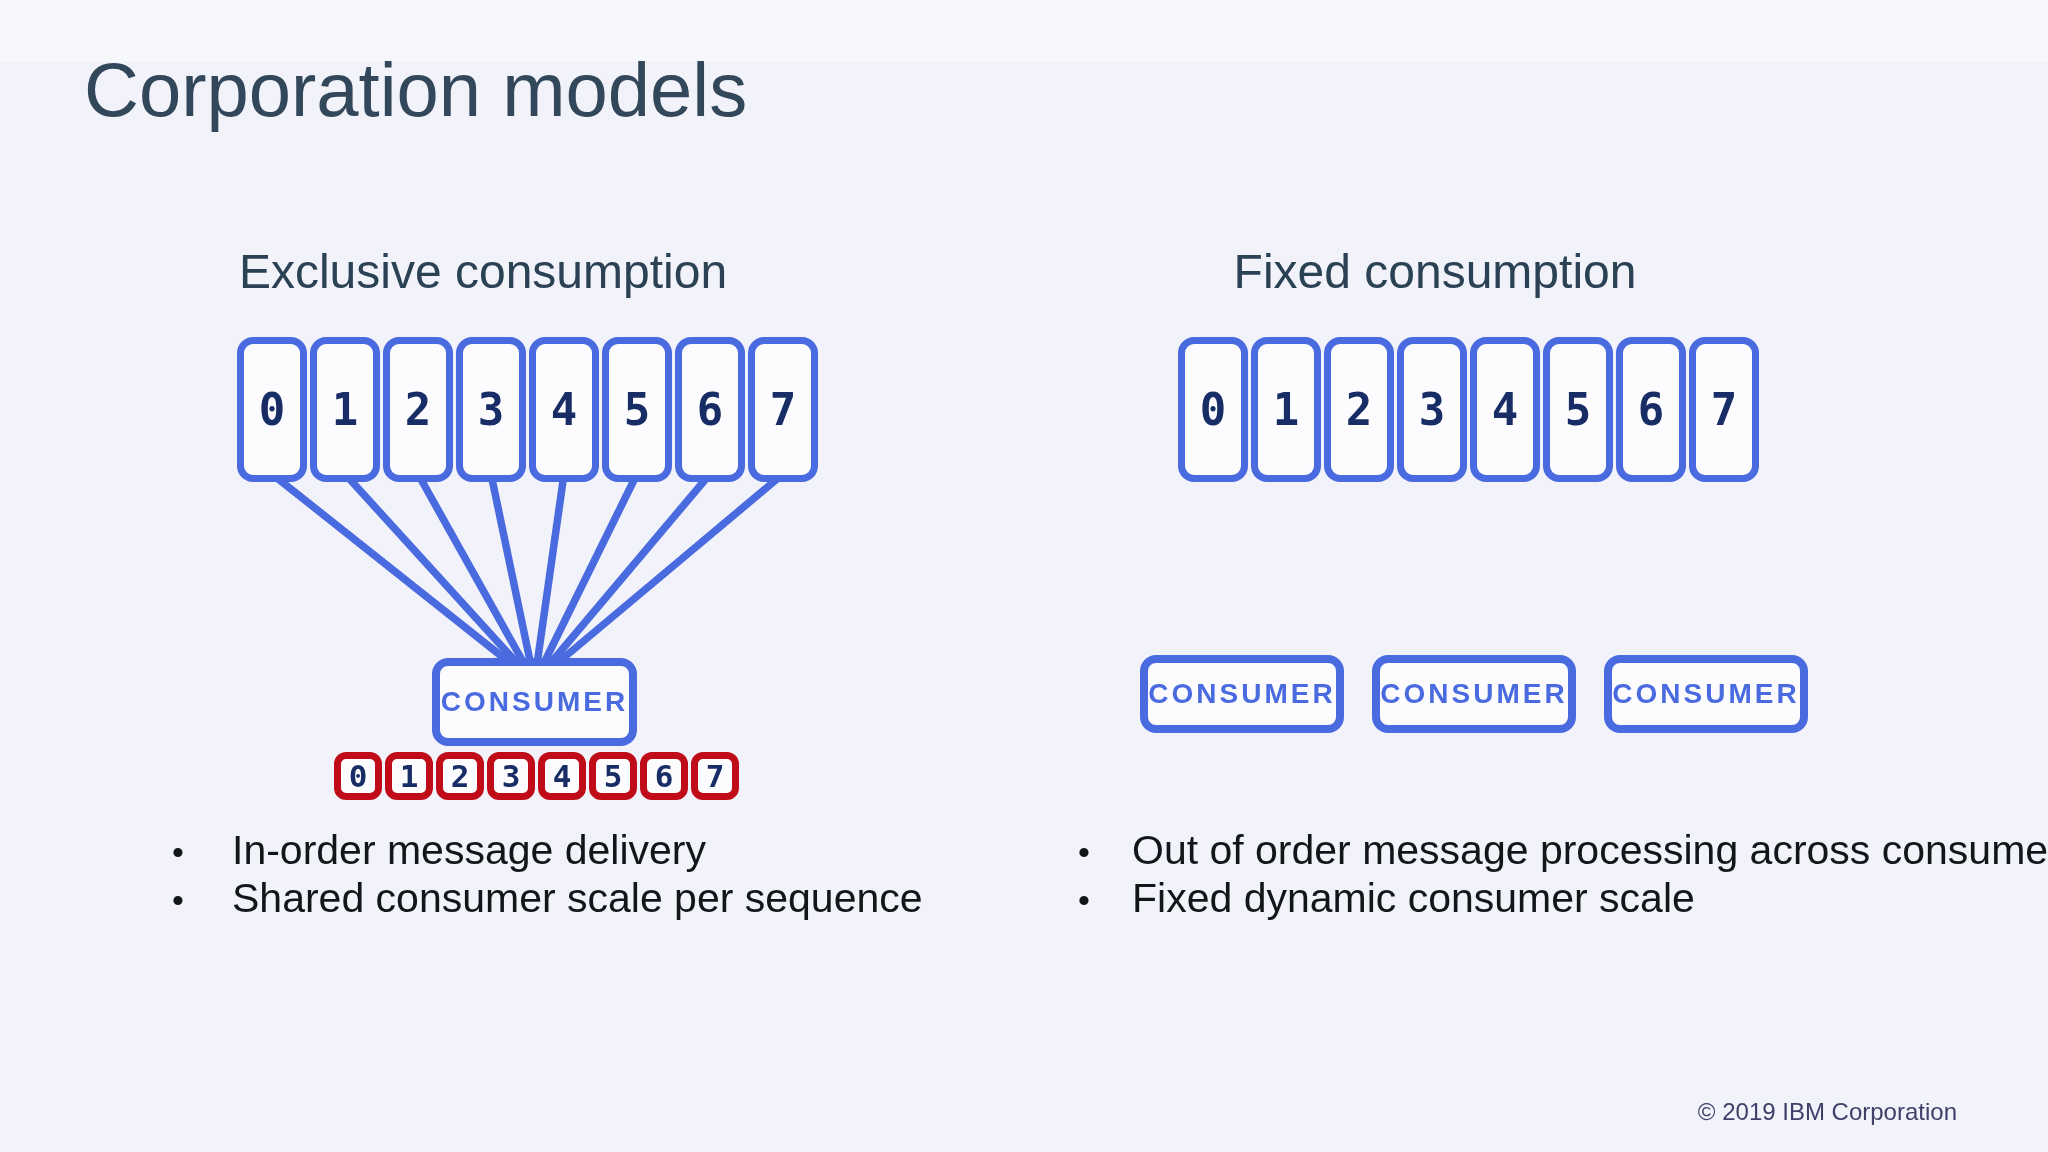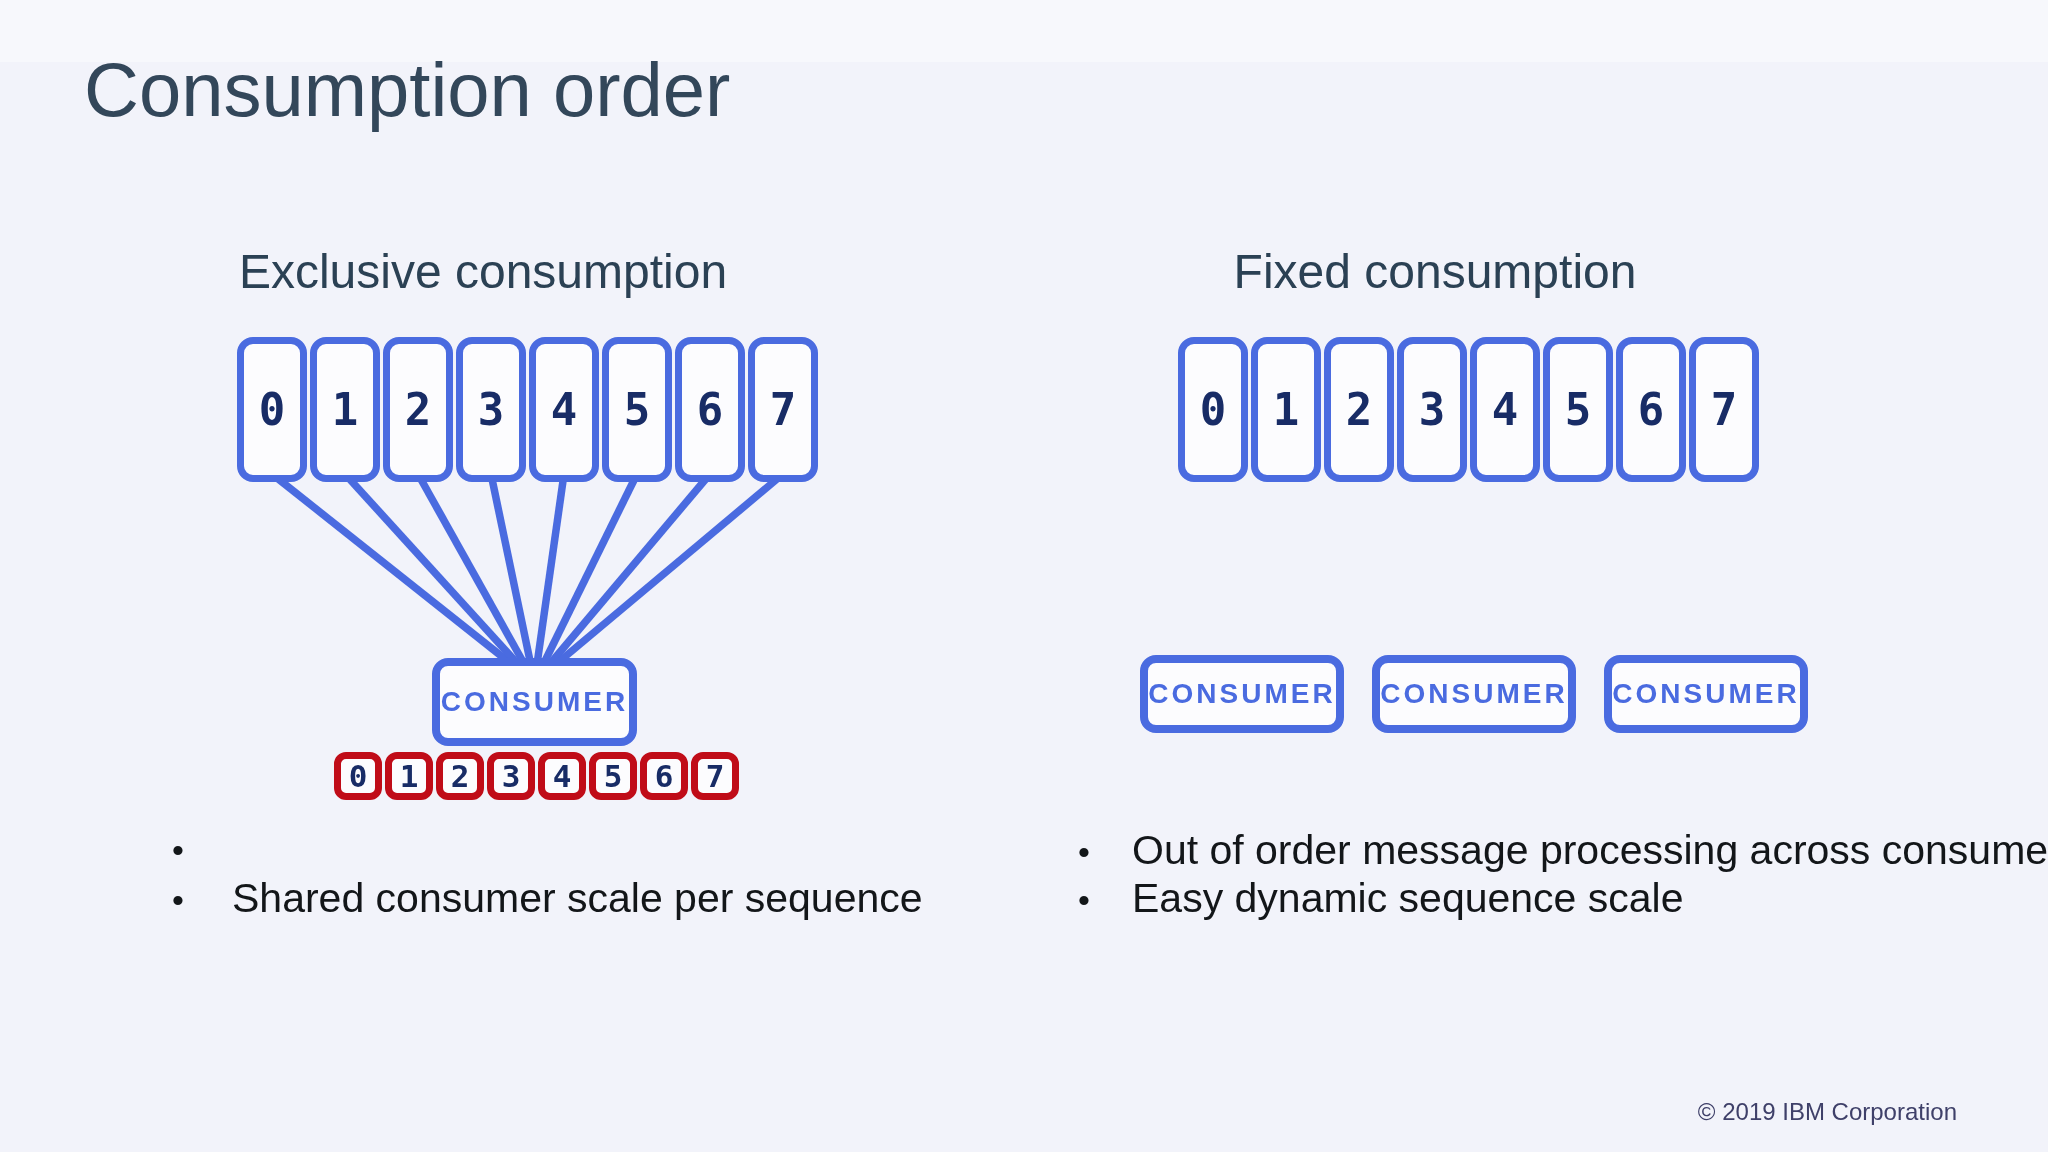--- a/index.html
+++ b/index.html
@@ -59,21 +59,21 @@
   .copyright{
     position:absolute;right:91px;bottom:26px;
     font-size:24px;color:#3f4069;
   }
 </style>
 </head>
 <body>
 
 <div class="top-band"></div>
 
-<h1 class="slide-title">Consumption order</h1>
+<h1 class="slide-title">Corporation models</h1>
 
 <svg id="fan" class="fan-svg" width="2048" height="1152" viewBox="0 0 2048 1152">
     <line x1="272" y1="474" x2="516.5" y2="668" stroke="#4a6be0" stroke-width="7.5"></line>
     <line x1="345" y1="474" x2="521.5" y2="668" stroke="#4a6be0" stroke-width="7.5"></line>
     <line x1="418" y1="474" x2="526.5" y2="668" stroke="#4a6be0" stroke-width="7.5"></line>
     <line x1="491" y1="474" x2="531.5" y2="668" stroke="#4a6be0" stroke-width="7.5"></line>
     <line x1="564" y1="474" x2="536.5" y2="668" stroke="#4a6be0" stroke-width="7.5"></line>
     <line x1="637" y1="474" x2="541.5" y2="668" stroke="#4a6be0" stroke-width="7.5"></line>
     <line x1="710" y1="474" x2="546.5" y2="668" stroke="#4a6be0" stroke-width="7.5"></line>
     <line x1="783" y1="474" x2="551.5" y2="668" stroke="#4a6be0" stroke-width="7.5"></line>
@@ -135,20 +135,21 @@
       <span>6</span>
     </div>
     <div class="rbox">
       <span>7</span>
     </div>
   </div>
 
 <div id="left-bullets" class="bullet-list" style="left:172px;top:826px;">
     <div class="bullet-line">
       <span class="bullet-dot">•</span>
+      <span class="bullet-text" style="padding-left: 40px;">In-order message delivery</span>
     </div>
     <div class="bullet-line">
       <span class="bullet-dot">•</span>
       <span class="bullet-text" style="padding-left: 40px;">Shared consumer scale per sequence</span>
     </div>
   </div>
 
 <h2 class="col-heading" style="left:1435px;">Fixed consumption</h2>
 
 <div id="right-queue" class="queue-row" style="left:1178px;top:337px;">
@@ -190,17 +191,17 @@
     </div>
   </div>
 
 <div id="right-bullets" class="bullet-list" style="left:1078px;top:826px;">
     <div class="bullet-line">
       <span class="bullet-dot">•</span>
       <span class="bullet-text" style="padding-left: 34px;">Out of order message processing across consumers</span>
     </div>
     <div class="bullet-line">
       <span class="bullet-dot">•</span>
-      <span class="bullet-text" style="padding-left: 34px;">Easy dynamic sequence scale</span>
+      <span class="bullet-text" style="padding-left: 34px;">Fixed dynamic consumer scale</span>
     </div>
   </div>
 
 <div class="copyright">© 2019 IBM Corporation</div>
 
 </body></html>

